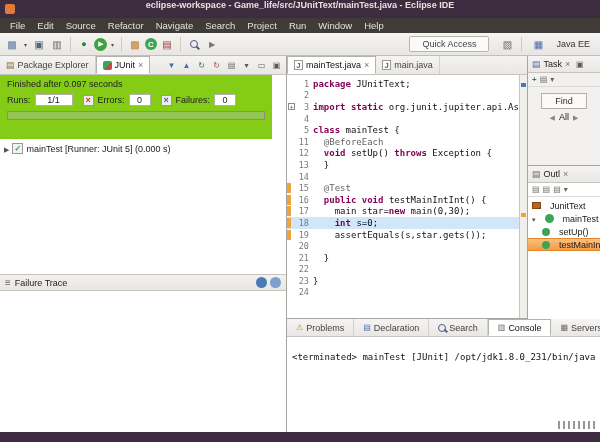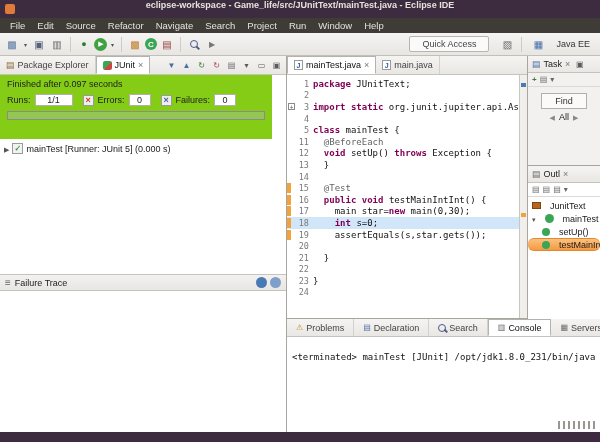--- a/index.html
+++ b/index.html
@@ -425,21 +425,21 @@
             </div>
             <div class="otree-row" style="padding-left: 4px;">
               <span class="expander"></span>
               <span class="oicon class-icon"></span>
               <span class="olabel">mainTest</span>
             </div>
             <div class="otree-row" style="padding-left: 14px;">
               <span class="oicon method-icon"></span>
               <span class="olabel">setUp()</span>
             </div>
-            <div class="otree-row sel" style="padding-left: 14px; border-radius: 6px;">
+            <div class="otree-row sel" style="padding-left: 14px;">
               <span class="oicon method-icon"></span>
               <span class="olabel">testMainIn</span>
             </div>
           </div>
       </div>
     </div>
 
     <div class="bottom-panel">
       <div class="bp-tabbar">
         <div class="bp-tabs">

